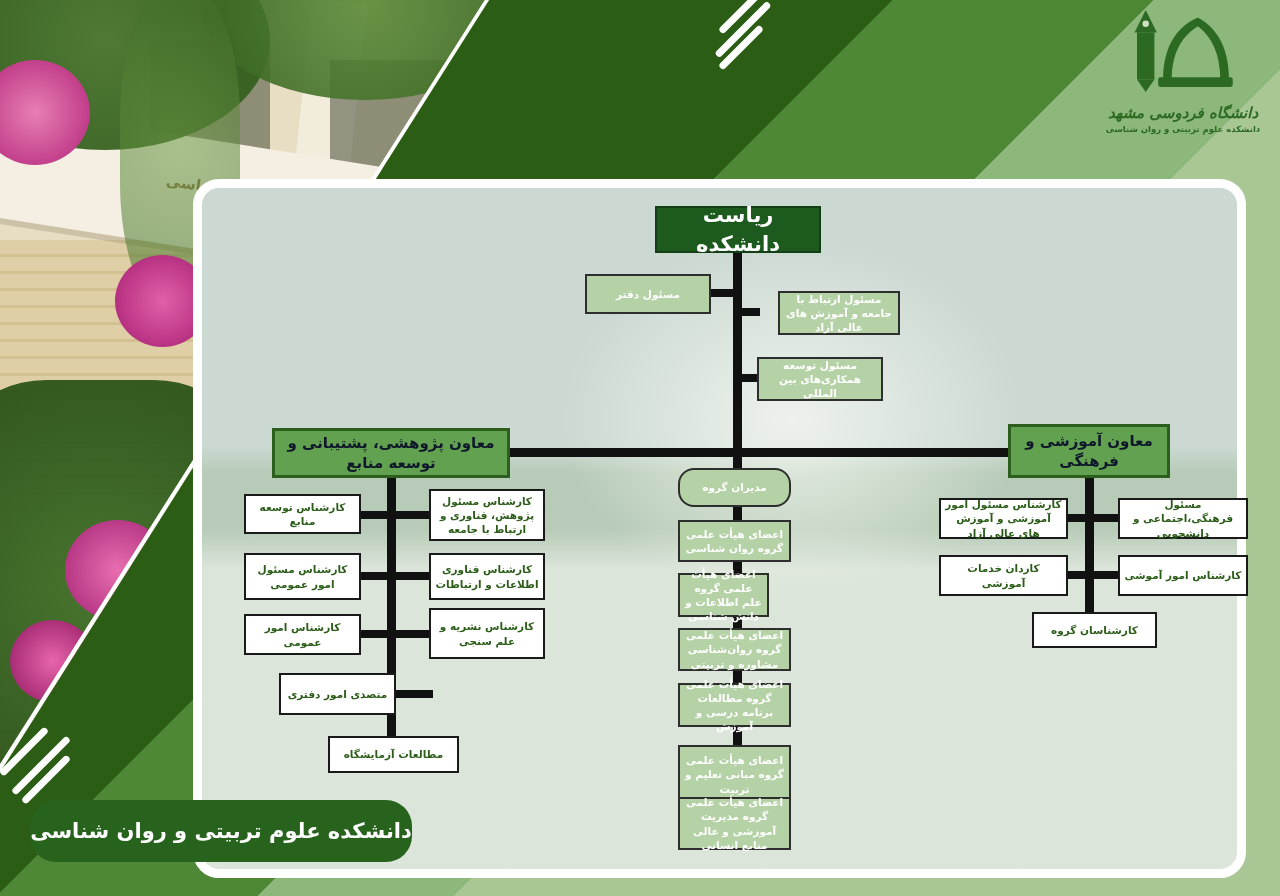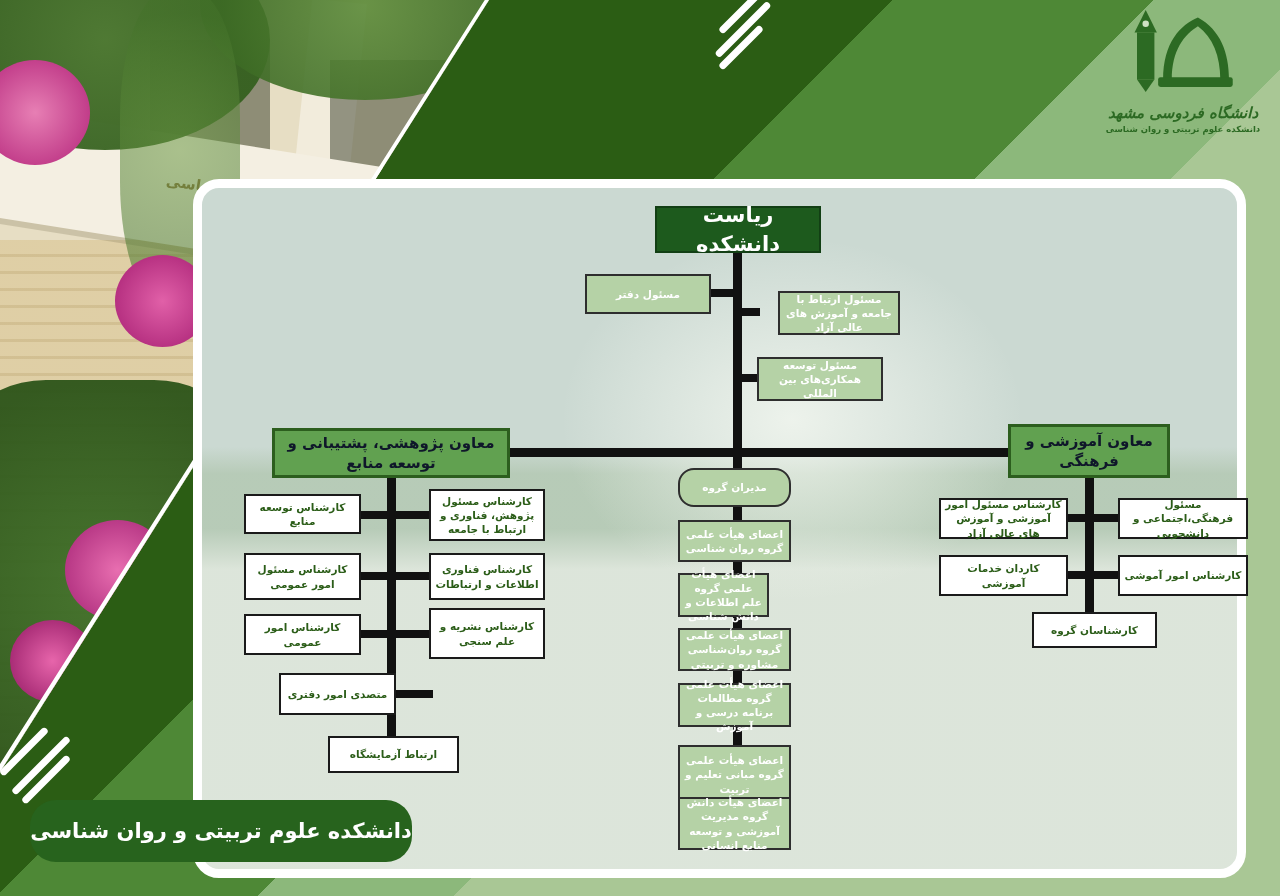--- a/index.html
+++ b/index.html
@@ -134,29 +134,29 @@
   <div class="bx bx-light" style="left:757px;top:357px;width:126px;height:44px;">مسئول توسعه همکاری‌های بین المللی</div>
 
   <div class="bx bx-med" style="left:272px;top:428px;width:238px;height:50px;">معاون پژوهشی، پشتیبانی و توسعه منابع</div>
   <div class="bx bx-white" style="left:244px;top:494px;width:117px;height:40px;">کارشناس توسعه منابع</div>
   <div class="bx bx-white" style="left:429px;top:489px;width:116px;height:52px;">کارشناس مسئول پژوهش، فناوری و ارتباط با جامعه</div>
   <div class="bx bx-white" style="left:244px;top:553px;width:117px;height:47px;">کارشناس مسئول امور عمومی</div>
   <div class="bx bx-white" style="left:429px;top:553px;width:116px;height:47px;">کارشناس فناوری اطلاعات و ارتباطات</div>
   <div class="bx bx-white" style="left:244px;top:614px;width:117px;height:41px;">کارشناس امور عمومی</div>
   <div class="bx bx-white" style="left:429px;top:608px;width:116px;height:51px;">کارشناس نشریه و علم سنجی</div>
   <div class="bx bx-white" style="left:244px;top:673px;width:117px;height:42px;margin-left:35px;">متصدی امور دفتری</div>
-  <div class="bx bx-white" style="left:328px;top:736px;width:131px;height:37px;">ارتباط آزمایشگاه</div>
+  <div class="bx bx-white" style="left:328px;top:736px;width:131px;height:37px;">مطالعات آزمایشگاه</div>
 
   <div class="bx bx-light" style="left:678px;top:468px;width:113px;height:39px;border-radius:16px;">مدیران گروه</div>
   <div class="bx bx-light" style="left:678px;top:520px;width:113px;height:42px;">اعضای هیأت علمی گروه روان شناسی</div>
   <div class="bx bx-light" style="left:678px;top:573px;width:91px;height:44px;">اعضای هیأت علمی گروه علم اطلاعات و دانش شناسی</div>
   <div class="bx bx-light" style="left:678px;top:628px;width:113px;height:43px;">اعضای هیأت علمی گروه روان‌شناسی مشاوره و تربیتی</div>
   <div class="bx bx-light" style="left:678px;top:683px;width:113px;height:44px;">اعضای هیأت علمی گروه مطالعات برنامه درسی و آموزش</div>
   <div class="bx bx-light" style="left:678px;top:745px;width:113px;height:59px;">اعضای هیأت علمی گروه مبانی تعلیم و تربیت</div>
-  <div class="bx bx-light" style="left:678px;top:797px;width:113px;height:53px;">اعضای هیأت دانش گروه مدیریت آموزشی و توسعه منابع انسانی</div>
+  <div class="bx bx-light" style="left:678px;top:797px;width:113px;height:53px;">اعضای هیأت علمی گروه مدیریت آموزشی و عالی منابع انسانی</div>
 
   <div class="bx bx-med" style="left:1008px;top:424px;width:162px;height:54px;">معاون آموزشی و فرهنگی</div>
   <div class="bx bx-white" style="left:939px;top:498px;width:129px;height:41px;">کارشناس مسئول امور آموزشی و آموزش های عالی آزاد</div>
   <div class="bx bx-white" style="left:1118px;top:498px;width:130px;height:41px;">مسئول فرهنگی،اجتماعی و دانشجویی</div>
   <div class="bx bx-white" style="left:939px;top:555px;width:129px;height:41px;">کاردان خدمات آموزشی</div>
   <div class="bx bx-white" style="left:1118px;top:555px;width:130px;height:41px;">کارشناس امور آموشی</div>
   <div class="bx bx-white" style="left:1032px;top:612px;width:125px;height:36px;">کارشناسان گروه</div>
 
   <div id="title-bar">دانشکده علوم تربیتی و روان شناسی</div>
 

